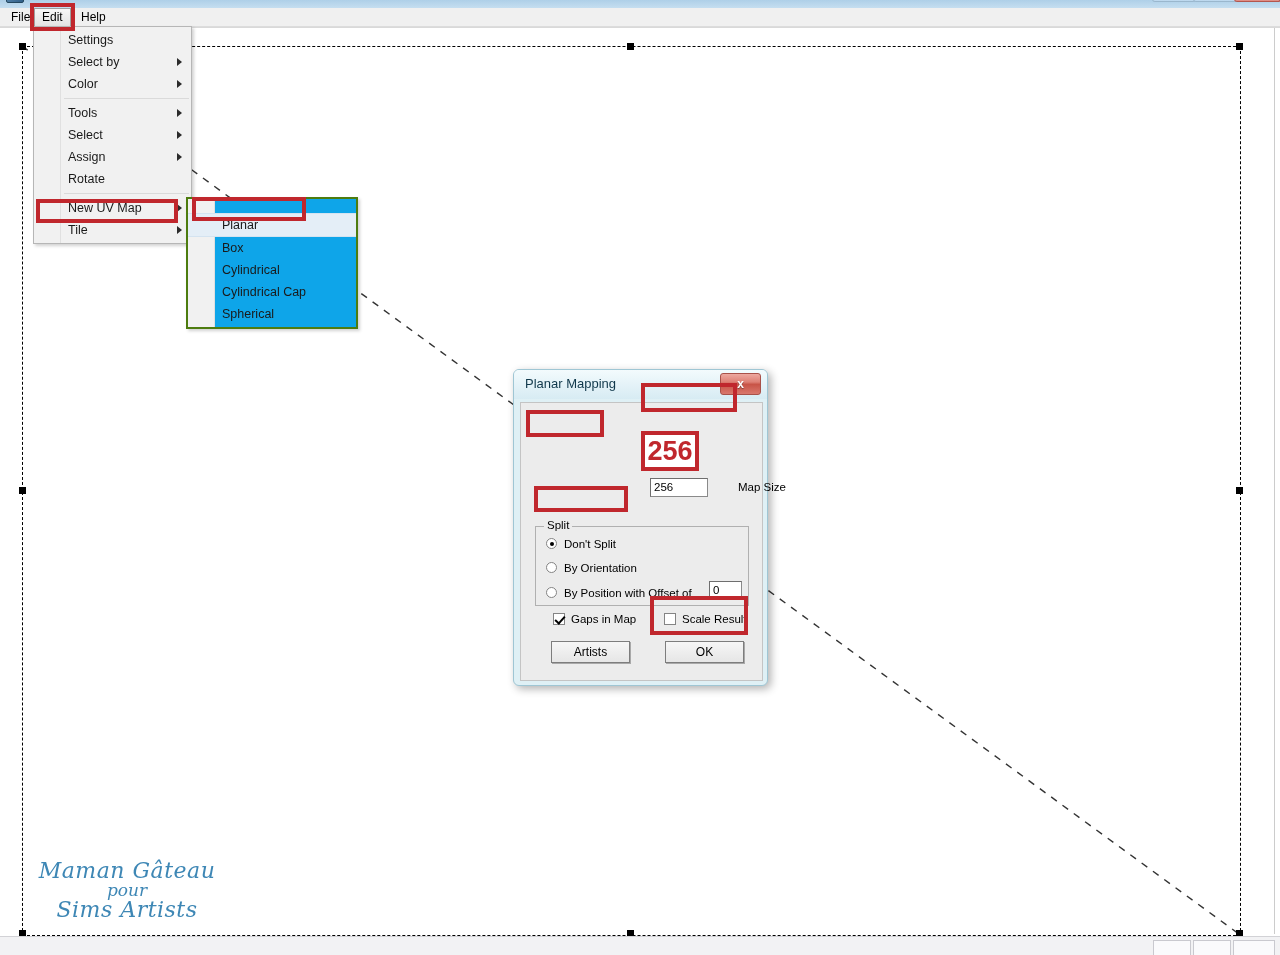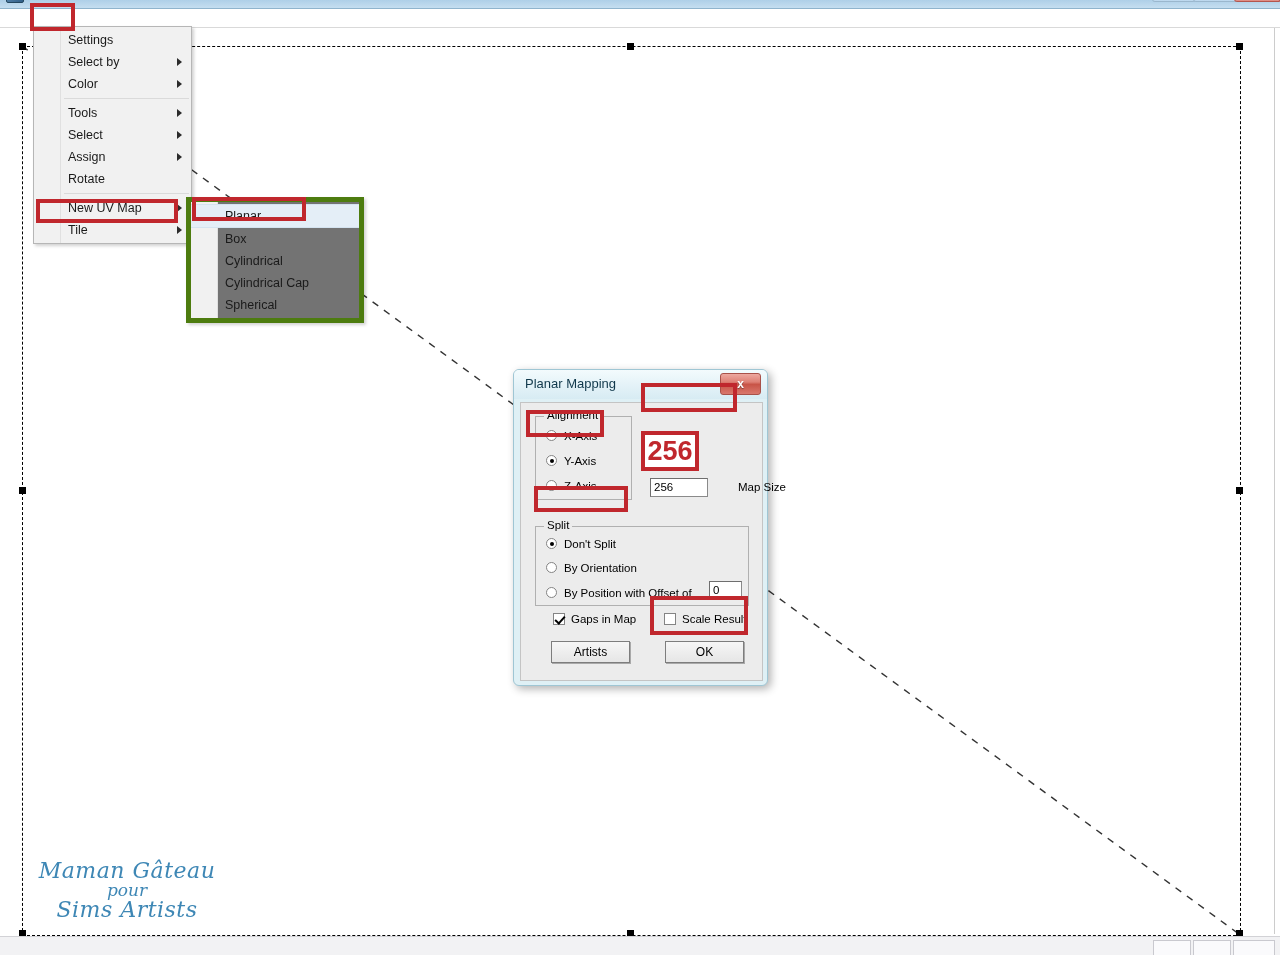--- a/index.html
+++ b/index.html
@@ -205,24 +205,24 @@
     margin: 3px 2px 3px 30px;
     position: relative;
     z-index: 2;
   }
 
   
   #uv-submenu {
     position: absolute;
     left: 186px; top: 197px;
     width: 168px;
-    background: #737373;
-    border: 5px solid #4d7c0f;
+    background: #0ea5e9;
+    border: 2px solid #4d7c0f;
     box-shadow: 2px 2px 3px rgba(0,0,0,0.18);
-    padding: 2px 0 2px 0;
+    padding: 14px 0 2px 0;
     z-index: 31;
   }
   #uv-submenu-gutter {
     position: absolute;
     left: 0; top: 0;
     width: 26px; height: 100%;
     background: #f1f1f1;
     border-right: 1px solid #e0e0e0;
   }
   #uv-submenu .menu-item { padding-left: 34px; }
@@ -407,20 +407,25 @@
 <div id="app-window">
 
   <div id="title-bar">
     <div id="window-icon"></div>
 
     <div class="win-btn" id="btn-minimize"></div>
     <div class="win-btn" id="btn-maximize"></div>
     <div class="win-btn" id="btn-close"></div>
   </div>
 
+  <div id="menu-bar">
+    <div class="menu-title" id="menu-file">File</div>
+    <div class="menu-title" id="menu-edit">Edit</div>
+    <div class="menu-title" id="menu-help">Help</div>
+  </div>
 
   <div id="canvas-area">
     <div id="canvas-frame">
 
       <div id="uv-box"></div>
 
       <svg id="uv-diagonal" viewBox="0 0 1217 888" preserveAspectRatio="none">
         <line x1="0" y1="0" x2="1217" y2="888" stroke="#333" stroke-width="1.4" stroke-dasharray="7 7" fill="none"></line>
       </svg>
 
@@ -513,35 +518,20 @@
   </div>
 
   <div id="dialog">
     <div id="dialog-titlebar">
       <div id="dialog-title">Planar Mapping</div>
       <div id="dialog-close">x</div>
     </div>
 
     <div id="dialog-body">
 
-      <div class="groupbox" style="left:14px; top:13px; width:95px; height:82px;">
-        <div class="gb-label">Alignment</div>
-        <div class="radio-row" style="left:10px; top:11px;">
-          <span class="radio-mark"></span>
-          <span class="radio-label">X-Axis</span>
-        </div>
-        <div class="radio-row" style="left:10px; top:36px;">
-          <span class="radio-mark on"></span>
-          <span class="radio-label">Y-Axis</span>
-        </div>
-        <div class="radio-row" style="left:10px; top:61px;">
-          <span class="radio-mark"></span>
-          <span class="radio-label">Z-Axis</span>
-        </div>
-      </div>
 
 
       <div class="text-input" style="left:129px; top:75px; width:58px; height:19px;">256</div>
       <div class="static-label" style="left:193px; top:78px;padding-left:24px;">Map Size</div>
 
       <div class="groupbox" style="left:14px; top:123px; width:212px; height:78px;">
         <div class="gb-label">Split</div>
         <div class="radio-row" style="left:10px; top:9px;">
           <span class="radio-mark on"></span>
           <span class="radio-label">Don't Split</span>

